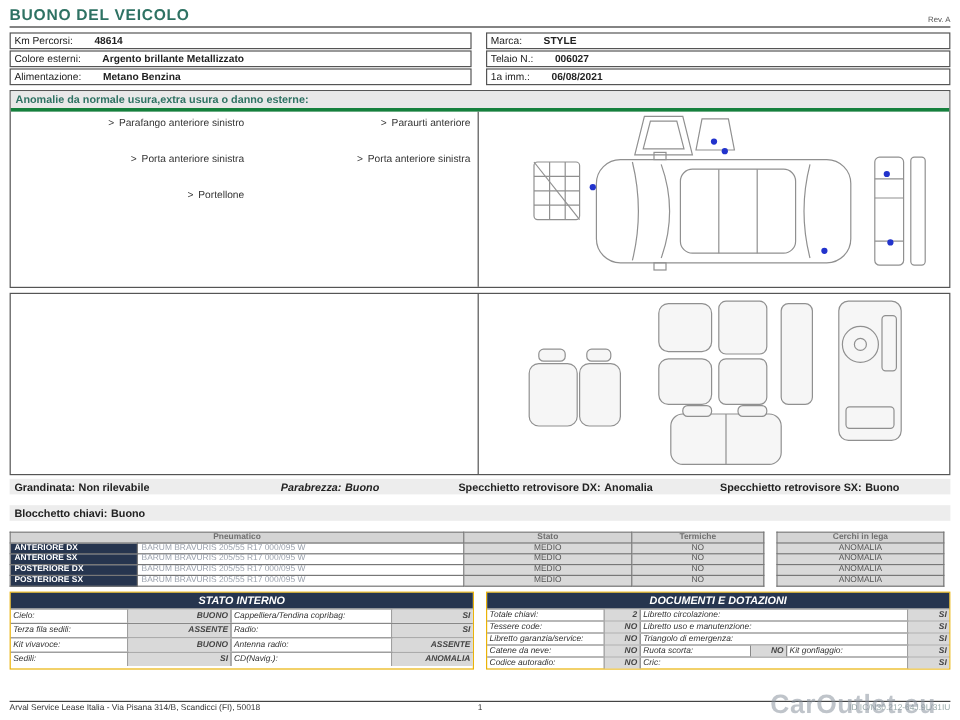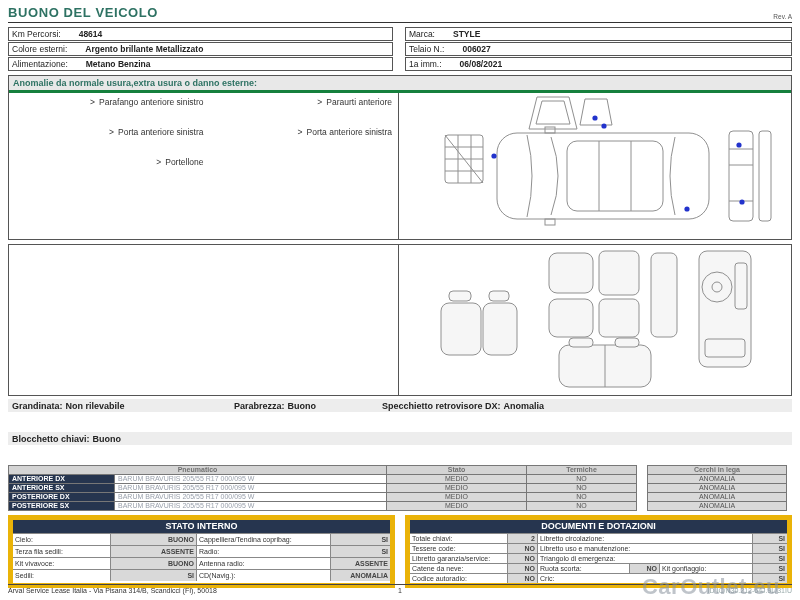--- a/index.html
+++ b/index.html
@@ -34,40 +34,40 @@
   .panel-text{width:390px; border-right:1px solid #555; padding:3px 6px; font-size:8.5px; color:#333;}
   .itemcols{display:flex;}
   .icol{width:190px; display:flex; flex-direction:column; gap:18px;text-align:right;}
   .item{line-height:12px; white-space:nowrap;}
   .bullet{margin-right:4px;}
   .panel-diagram{flex:1; display:flex; align-items:center; justify-content:center; overflow:hidden;}
   .panel-diagram svg{width:100%; height:100%;}
 
   
   .summary{margin-top:3px; font-size:9px; font-weight:bold;}
-  .sum-line{display:flex; background:#ededed; padding:1.5px 4px; margin-bottom:20px; line-height:10px;}
+  .sum-line{display:flex; background:#ededed; padding:1.5px 4px; margin-bottom:9px; line-height:10px;}
   .pair{white-space:nowrap;}
-  .p1{width:222px;} .p2{width:148px;} .p3{width:218px;} .p4{flex:1;}
+  .p1{width:222px;} .p2{width:148px;font-style:italic;} .p3{width:218px;} .p4{flex:1;}
   .sum-val{margin-left:3px; font-weight:bold;}
 
   
   .tyres{display:flex; gap:10px; margin-top:3px;}
   table{border-collapse:collapse;}
   .tyre-table td,.tyre-table th,.cerchi-table td,.cerchi-table th{border:1px solid #777; padding:0 3px; height:9px; line-height:8px; font-size:7px;}
   th{background:#d4d4d4; color:#707070; font-weight:bold; font-size:7.5px; text-align:center;}
   td.pos{background:var(--navy,#26354f); color:#fff; font-weight:bold; width:106px;}
   td.desc{width:272px; color:#99a0ac;}
   td.mid{background:var(--cell,#d9d9d9); text-align:center; color:#555; width:140px;}
   td.ter{background:var(--cell,#d9d9d9); text-align:center; color:#555; width:110px;}
   .cerchi-table{width:140px;}
   td.cer{background:var(--cell,#d9d9d9); text-align:center; color:#555; width:140px;}
 
   
   .bottom{display:flex; gap:10px; margin-top:4px;}
-  .half{flex:1; border:5px solid #eab308;}
+  .half{flex:1; border:1px solid #eab308;font-style:italic;}
   .half-header{background:var(--navy,#26354f); color:#fff; text-align:center; font-weight:bold; font-size:9px; padding:2px 0; line-height:9px;}
   .brow{display:flex; border-top:1px solid #888; font-size:7px; line-height:9px;}
   .si .brow{height:12px; line-height:11px;}
   .doc .brow{height:10px;}
   .bcell{padding:0 2px; border-right:1px solid #888; overflow:hidden; white-space:nowrap;}
   .bcell:last-child{border-right:none;}
   .blbl{color:#333;}
   .bval{background:var(--cell,#d9d9d9); text-align:right; color:#444; font-weight:bold;}
   .si .l1{width:98px;} .si .v1{width:86px;} .si .l2{width:134px;} .si .v2{flex:1;}
   .doc .dl1{width:98px;} .doc .dv1{width:30px;} .doc .dl2{flex:1;} .doc .dv2{width:34px;}
@@ -201,20 +201,21 @@
         </svg>
       </div>
     </div>
   </div>
 
   <div class="summary">
     <div class="sum-line">
       <span class="pair p1"><span class="sum-lbl">Grandinata:</span><span class="sum-val">Non rilevabile</span></span>
       <span class="pair p2"><span class="sum-lbl">Parabrezza:</span><span class="sum-val">Buono</span></span>
       <span class="pair p3"><span class="sum-lbl">Specchietto retrovisore DX:</span><span class="sum-val">Anomalia</span></span>
+      <span class="pair p4"><span class="sum-lbl">Specchietto retrovisore SX:</span><span class="sum-val">Buono</span></span>
     </div>
     <div class="sum-line">
       <span class="pair p1"><span class="sum-lbl">Blocchetto chiavi:</span><span class="sum-val">Buono</span></span>
     </div>
   </div>
 
   <div class="tyres">
     <table class="tyre-table">
       <tbody>
           <tr>

